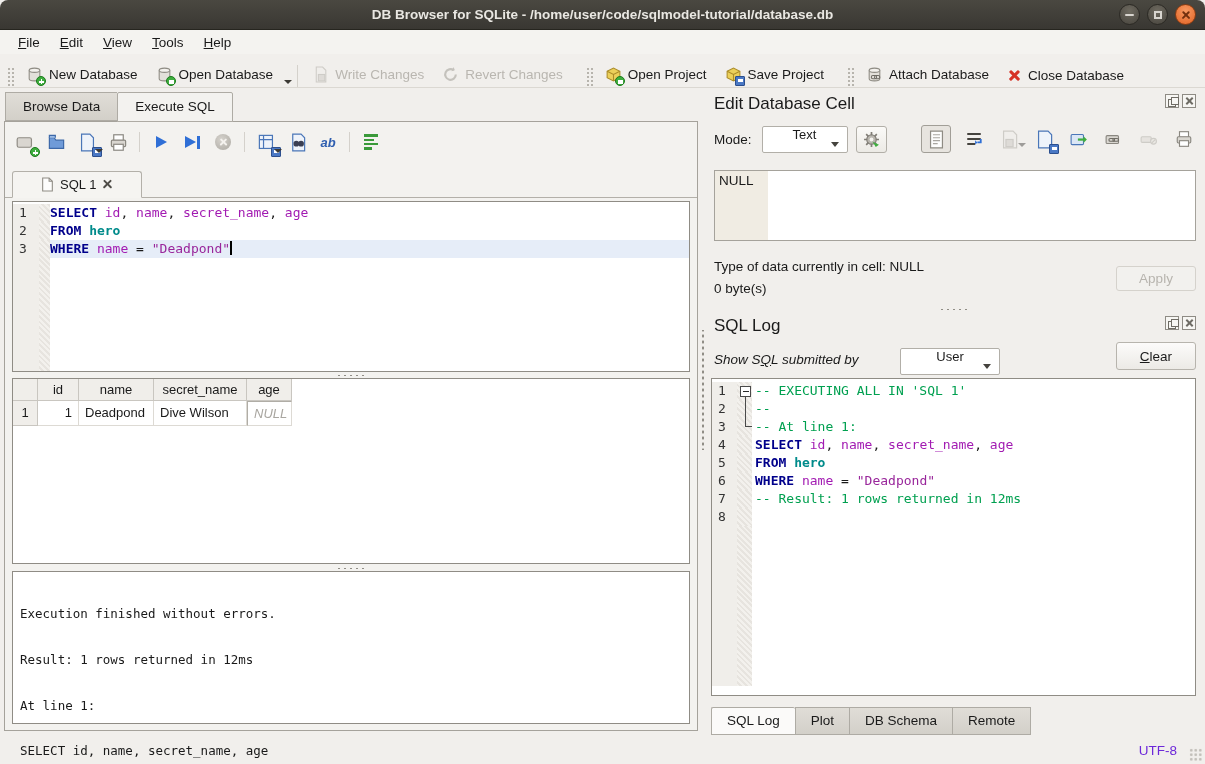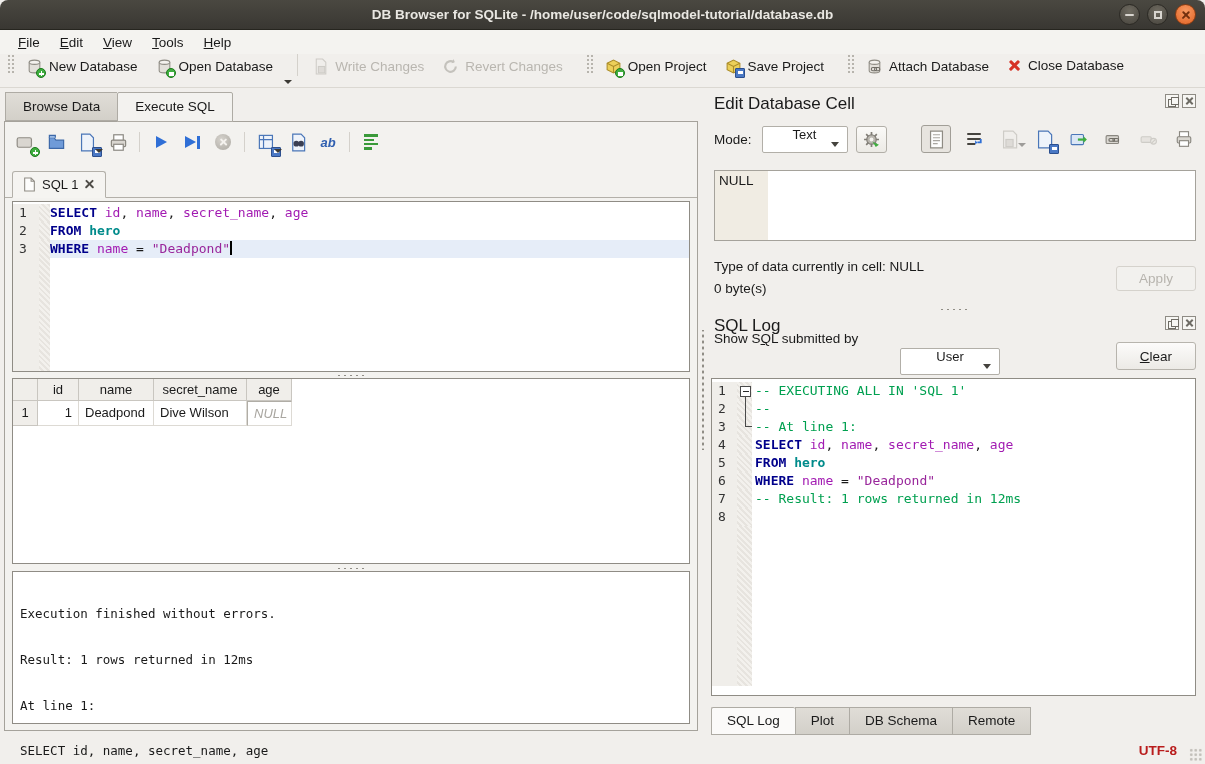--- a/index.html
+++ b/index.html
@@ -32,21 +32,21 @@
   .winbtn .x1 { transform:rotate(45deg);} .winbtn .x2 { transform:rotate(-45deg);}
 
   
   .menubar { position:absolute; left:0; top:30px; width:1205px; height:24px;
     background:#f4f3f0; display:flex; align-items:center; padding-left:8px; }
   .menu-item { display:inline-block; padding:3px 10px; font-size:13.5px; }
   .menu-item::first-letter { text-decoration:underline; }
 
   
   .toolbar { position:absolute; left:0; top:54px; width:1205px; height:34px;
-    display:flex; align-items:flex-start; padding:0 4px; border-bottom:1px solid #dbd8d2; }
+    display:flex; align-items:flex-end; padding:0 4px; border-bottom:1px solid #dbd8d2; }
   .tb-handle { width:7px; height:20px; margin:0 3px;
     background-image:radial-gradient(#b7b4ad 1px, transparent 1.2px); background-size:4px 4px; }
   .tb-btn { display:flex; align-items:center; gap:6px; padding:4px 9px; font-size:13.5px; white-space:nowrap; }
   .tb-btn.disabled { color:#b9b6b0; }
   .tb-sep { width:1px; height:22px; background:#d4d1cb; margin:0 5px; }
   .tb-caret { width:0; height:0; border-left:4px solid transparent; border-right:4px solid transparent;
     border-top:4px solid #3c3a35; margin-left:2px; align-self:flex-end; margin-bottom:3px; }
   .icon16 { width:17px; height:17px; position:relative; flex:0 0 auto; }
   .icon16 svg { position:absolute; left:0; top:0; }
   .badge { position:absolute; right:-3px; bottom:-3px; width:10px; height:10px; border-radius:50%; }
@@ -86,21 +86,21 @@
   .stopcirc::before,.stopcirc::after { content:''; position:absolute; left:3.5px; top:6.7px; width:9px; height:2.4px; background:#f4f2ee; border-radius:1px;}
   .stopcirc::before{transform:rotate(45deg);} .stopcirc::after{transform:rotate(-45deg);}
   .fmt-lines { display:flex; flex-direction:column; gap:2px; }
   .fmt-lines span { display:block; height:2.4px; background:#3a9a3a; }
   .ab-glyph { color:#2f5fb0; font-weight:bold; font-style:italic; font-size:13px; }
 
   
   .sqltabbar { position:absolute; left:0px; top:46px; width:692px; height:30px; border-bottom:1px solid #b3b0a9; }
   .sqltab { position:absolute; left:7px; bottom:-1px; display:flex; align-items:center; gap:6px;
     background:#f5f4f1; border:1px solid #b3b0a9; border-bottom:1px solid #f5f4f1;
-    border-radius:3px 3px 0 0; padding:5px 10px; }
+    border-radius:3px 3px 0 0; padding:5px 28px; }
   .xglyph { position:relative; width:11px; height:11px; }
   .xglyph::before,.xglyph::after { content:''; position:absolute; left:0px; top:4.4px; width:11px; height:2.4px; background:#4f4d48; border-radius:1px; }
   .xglyph::before{transform:rotate(45deg);} .xglyph::after{transform:rotate(-45deg);}
 
   
   .editor { position:absolute; left:7px; top:79px; width:678px; height:171px;
     border:1px solid #8f8c85; background:#fff; display:flex; flex-direction:column; padding-top:2px; }
   .ed-row { display:flex; height:18px; line-height:18px; font-size:13px; }
   .gutter { width:26px; background:#f0eeea; padding-left:6px; color:#333; flex:0 0 auto; }
   .editor .gutter { background:#f0eeea; }
@@ -177,21 +177,21 @@
     font-size:13.5px; display:flex; align-items:center; justify-content:center; }
   .btn.disabled { background:#f2f1ee; border-color:#d5d2cc; color:#b7b4ae; }
   .apply-btn { position:absolute; left:1116px; top:266px; width:80px; height:25px; }
   .clear-btn { position:absolute; left:1116px; top:342px; width:80px; height:28px; }
   .clear-btn .lbl { display:inline-block; }
   .clear-btn .lbl::first-letter { text-decoration:underline; }
 
   .hsplit-right { position:absolute; left:712px; top:306px; width:484px; height:6px;
     display:flex; align-items:center; justify-content:center; }
 
-  .filter-label { position:absolute; left:714px; top:331px; font-size:13.5px; }
+  .filter-label { position:absolute; left:714px; top:352px; font-size:13.5px;font-style:italic; }
   .filter-label .mn { text-decoration:underline; }
   .filter-combo { position:absolute; left:888px; top:348px; }
 
   
   .logbox { position:absolute; left:711px; top:378px; width:485px; height:318px;
     border:1px solid #8f8c85; background:#fff; padding-top:3px; overflow:hidden; }
   .log-row { display:flex; height:18px; line-height:18px; font-size:13px; }
   .logbox .gutter { width:25px; }
   .logbox .foldcol { width:15px; position:relative; }
   .log-code { flex:1; white-space:pre; padding-left:3px; }
@@ -205,21 +205,21 @@
 
   
   .bottom-tabs { position:absolute; left:711px; top:707px; display:flex; }
   .btab { padding:5px 15px 6px; background:linear-gradient(#e0ddd7,#d3d0c9);
     border:1px solid #aeaba4; border-right:none; font-size:13.5px; }
   .btab:last-child { border-right:1px solid #aeaba4; }
   .btab.active { background:#fbfaf9; border-radius:2px 2px 0 0; }
 
   
   .statusbar { position:absolute; left:0; top:735px; width:1205px; height:29px; }
-  .encoding { position:absolute; right:28px; top:8px; color:#b91c1c; font-size:13.5px;font-weight:bold; }
+  .encoding { position:absolute; right:28px; top:8px; color:#6d28d9; font-size:13.5px; }
   .grip { position:absolute; right:3px; bottom:3px; width:13px; height:13px;
     background-image:radial-gradient(#c2bfb9 1.2px, transparent 1.4px); background-size:4.5px 4.5px; }
 
   
   svg { display:block; }
 </style>
 </head>
 <body>
 
 <div class="titlebar">

